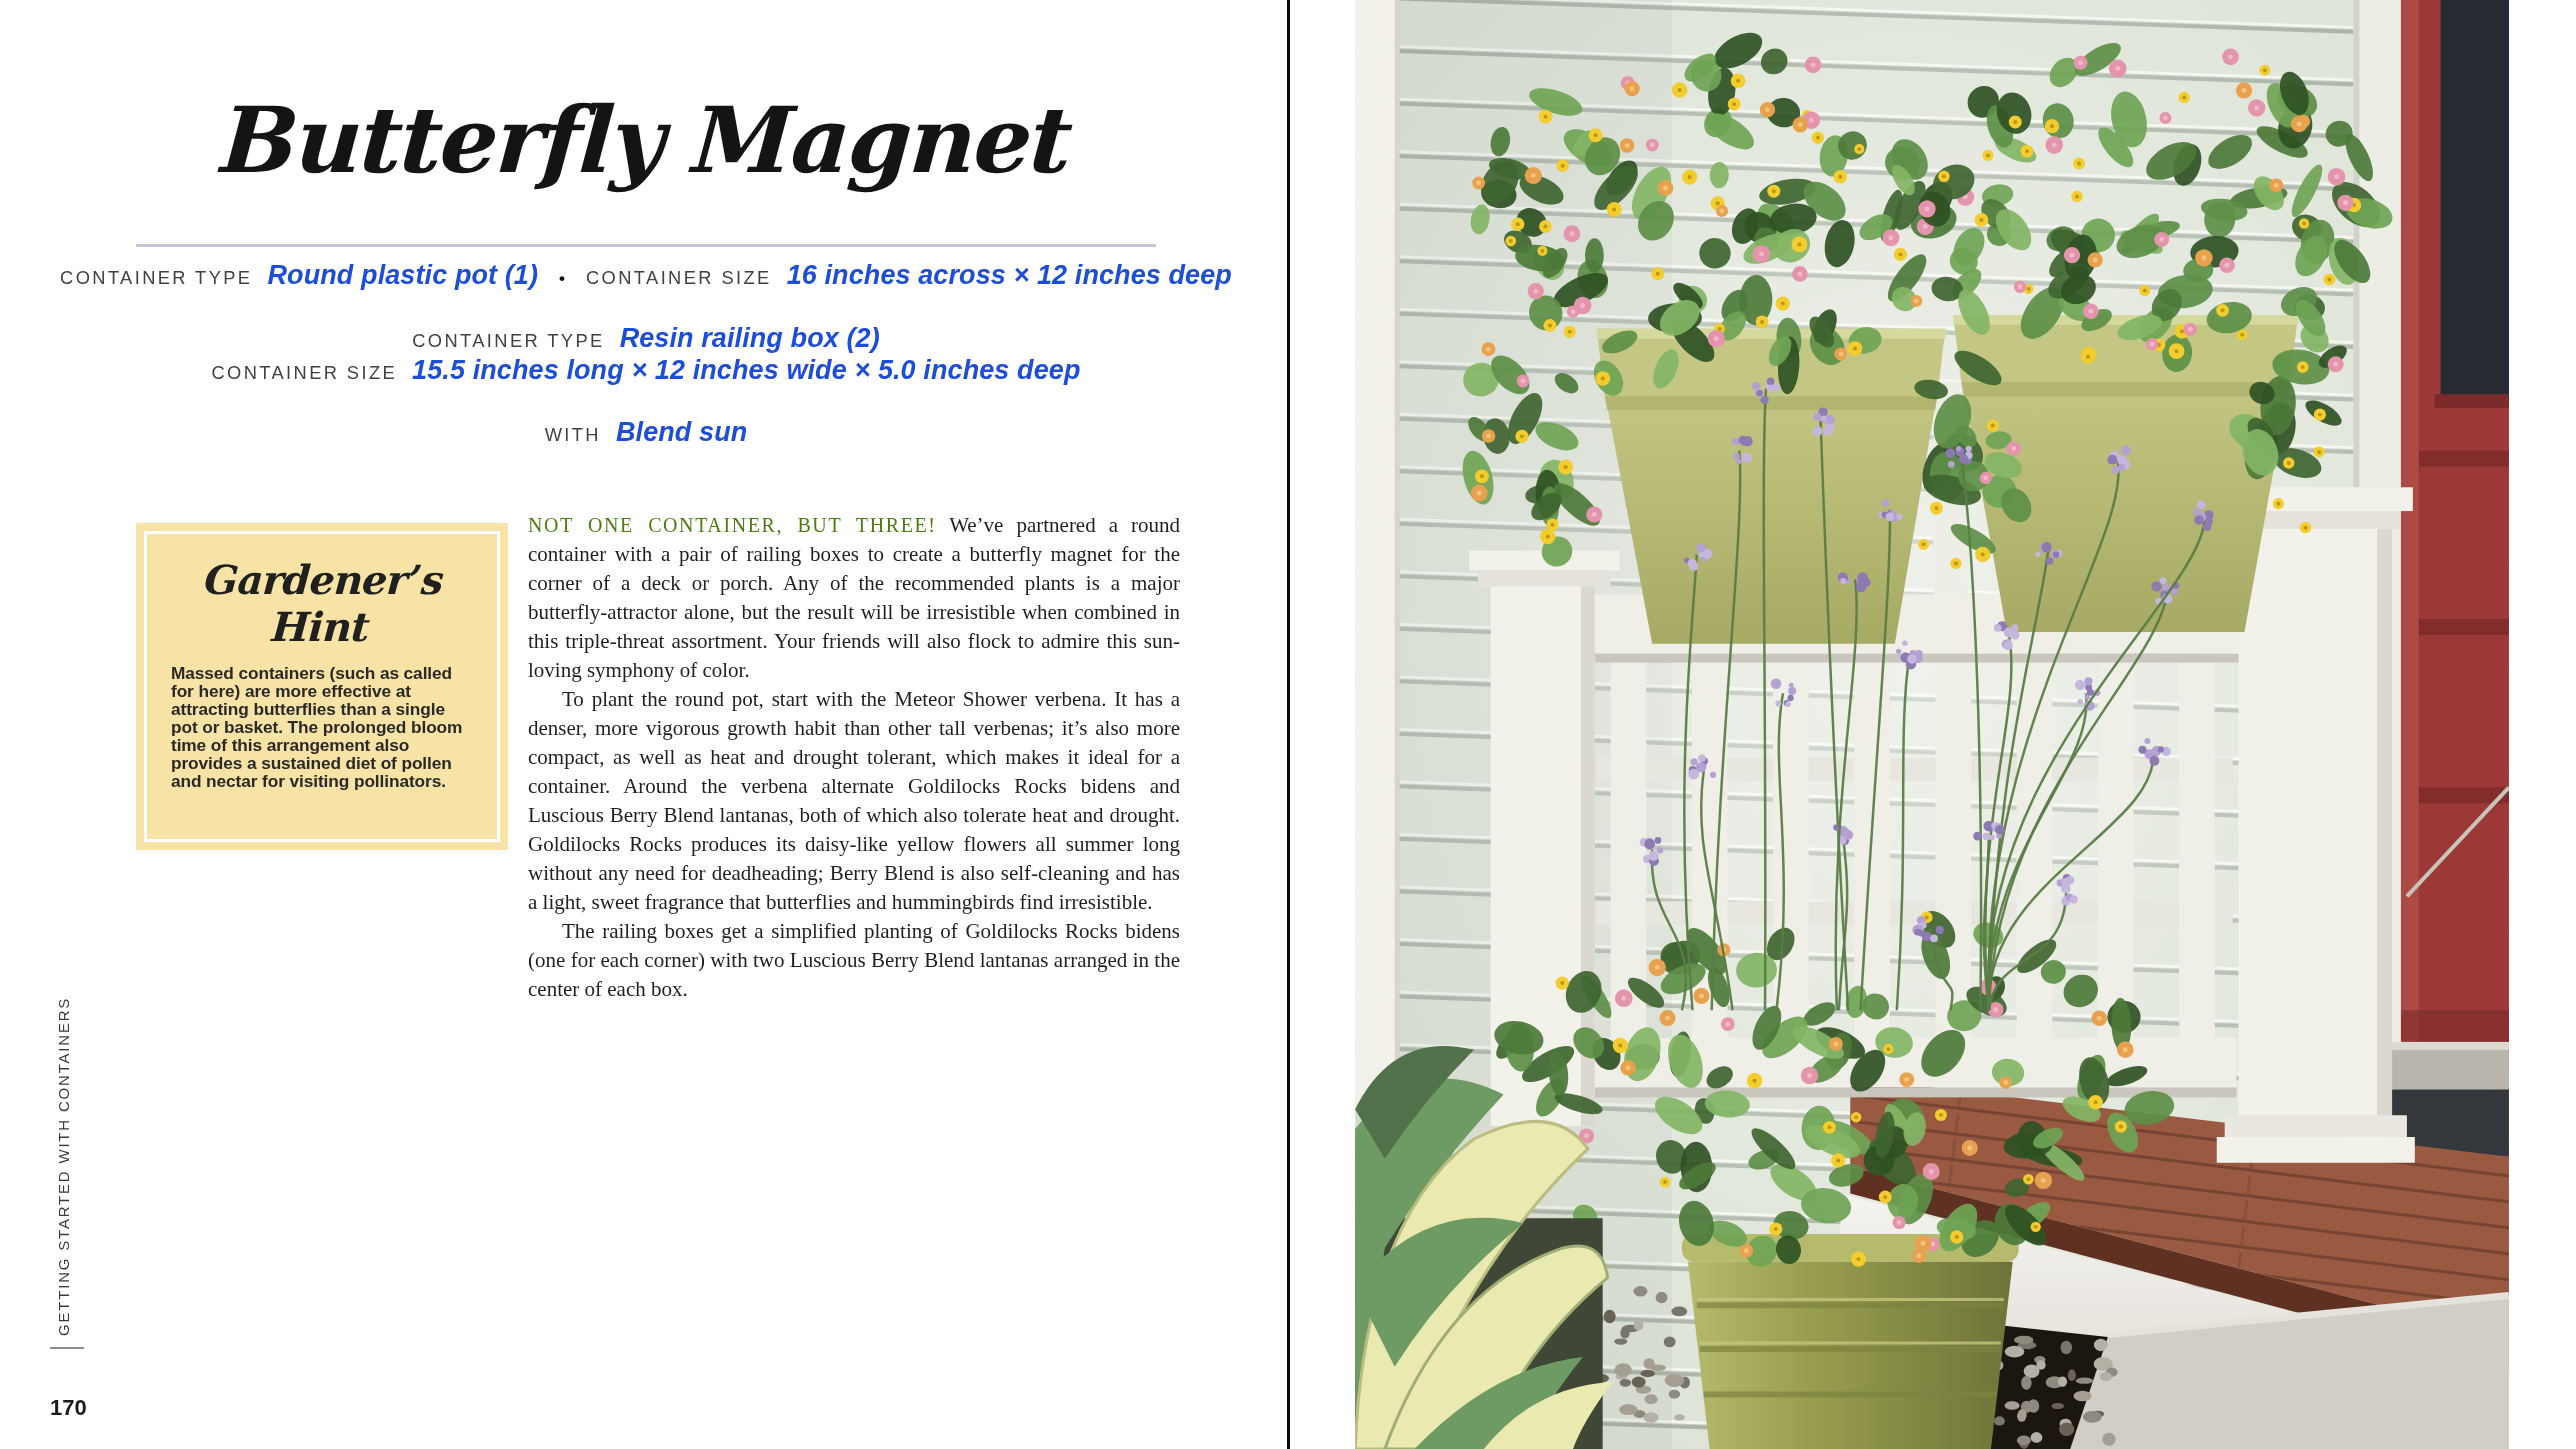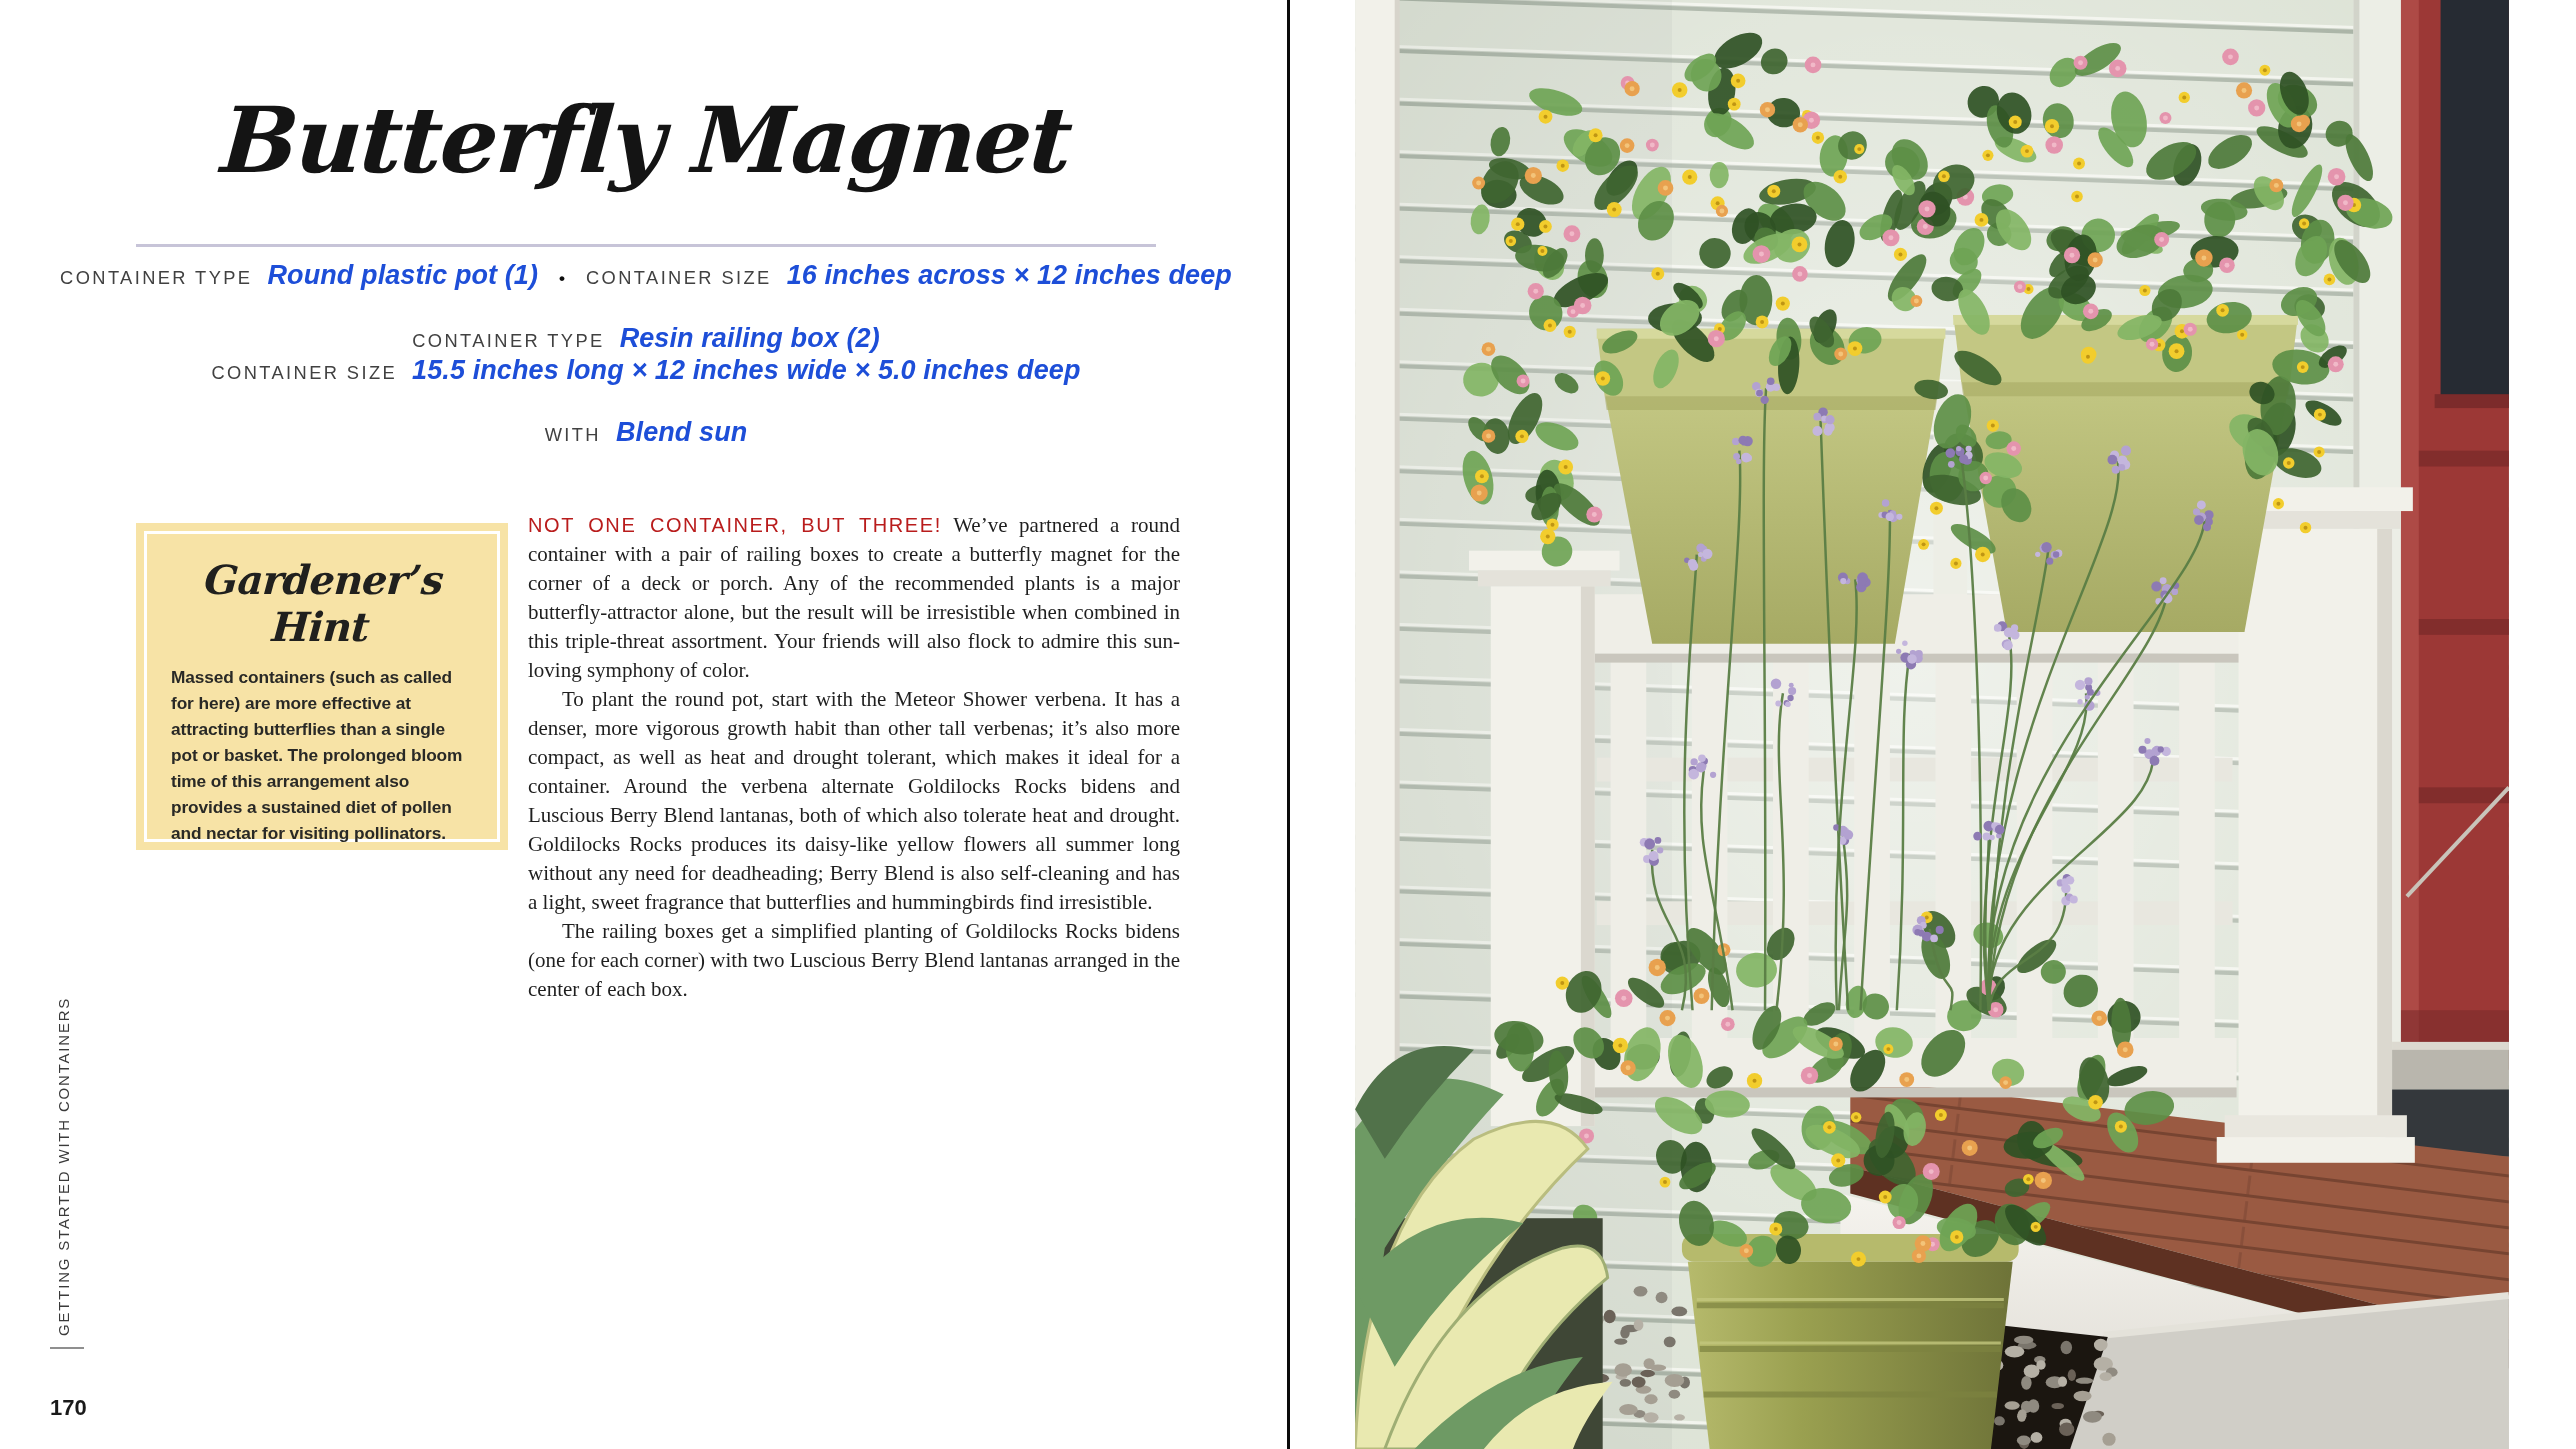--- a/index.html
+++ b/index.html
@@ -23,30 +23,30 @@
   .spec-bullet{font-size:17px;font-weight:700;color:#0d0d0d;margin:0 6px;}
   .row1{top:260px}.row2{top:323px}.row3{top:355px}.row4{top:417px}
 
   .hint{position:absolute;left:136px;top:523px;width:372px;height:327px;
         background:var(--pal-hintBg);padding:8px;box-sizing:border-box;}
   .hint-inner{border:3px solid var(--pal-hintBorder);height:100%;box-sizing:border-box;
               padding:16px 24px 0 24px;}
   .hint-title{margin:6px 0 14px 0;text-align:center;font-family:"DejaVu Serif",serif;
               font-style:italic;font-weight:700;font-size:40px;letter-spacing:-1px;
               color:#20201e;transform:skewX(-4deg);}
-  .hint-body{font-size:17.3px;font-weight:700;line-height:26px;color:#292926;
+  .hint-body{font-size:17.3px;font-weight:700;line-height:18px;color:#292926;
              letter-spacing:-0.1px;}
 
   .body-col{position:absolute;left:528px;top:511px;width:652px;
             font-family:"Liberation Serif","DejaVu Serif",serif;font-size:21px;
             line-height:29px;color:#1f1f1f;}
   .body-col p{margin:0;text-align:justify;}
   .body-col p.indent{text-indent:34px;}
-  .lead-in{font-family:Liberation Sans, sans-serif;font-size:20px;letter-spacing:1.6px;
-           color:#b91c1c;}
+  .lead-in{font-family:Liberation Serif, serif;font-size:20px;letter-spacing:1.6px;
+           color:#4d7c0f;}
 
   .folio-vertical{position:absolute;left:55px;top:1336px;transform:rotate(-90deg);
                   transform-origin:0 0;white-space:nowrap;font-size:15px;
                   letter-spacing:1.8px;color:#3a3a3a;}
   .folio-rule{position:absolute;left:50px;top:1347px;width:34px;height:2px;background:#8f8f8f;}
   .folio-number{position:absolute;left:50px;top:1359px;font-size:22px;font-weight:700;color:#1a1a1a;margin-top:36px;}
 
   
   .photo{position:absolute;left:65px;top:0;width:1154px;height:1449px;margin:0;overflow:hidden;}
   .photo svg{display:block;}

